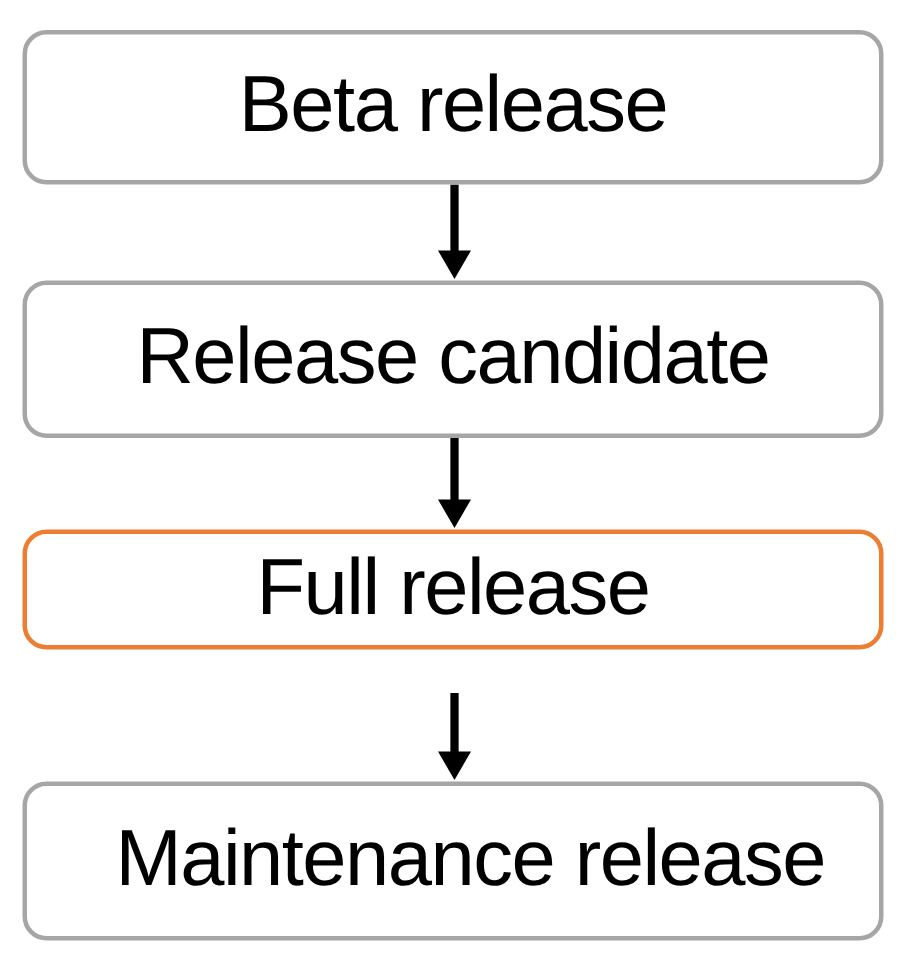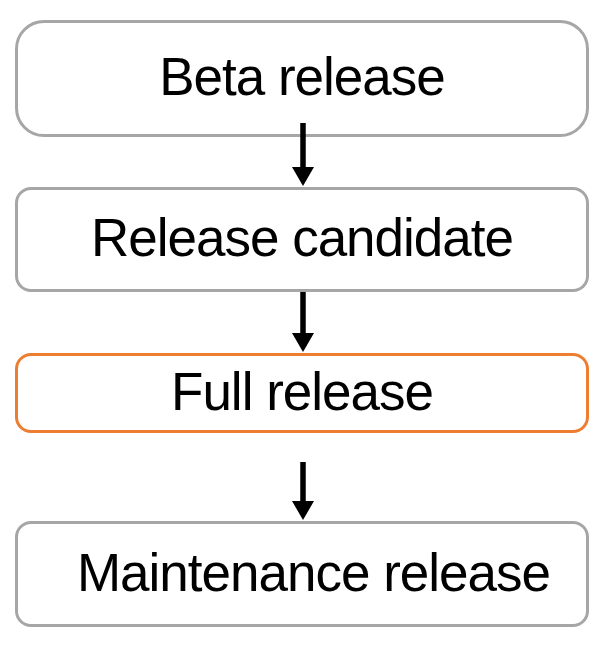--- a/index.html
+++ b/index.html
@@ -33,21 +33,21 @@
   }
   .node.highlight { border-color: var(--highlight-border); }
   .node-label {
     font-size: 53px;
     line-height: 1;
     color: var(--text);
     white-space: nowrap;
     letter-spacing: -1px;
     padding-bottom: 4px;
   }
-  .node-1 { top: 20px;  height: 117px; border-radius: 29px; }
+  .node-1 { top: 20px;  height: 103px; }
   .node-2 { top: 187px; height: 105px; text-align: right; }
   .node-3 { top: 353px; height: 80px; }
   .node-4 { top: 521px; height: 106px; padding-left: 23px; }
   .arrow {
     position: absolute;
     left: 288px;
     width: 30px;
     color: var(--arrow);
     display: block;
   }

